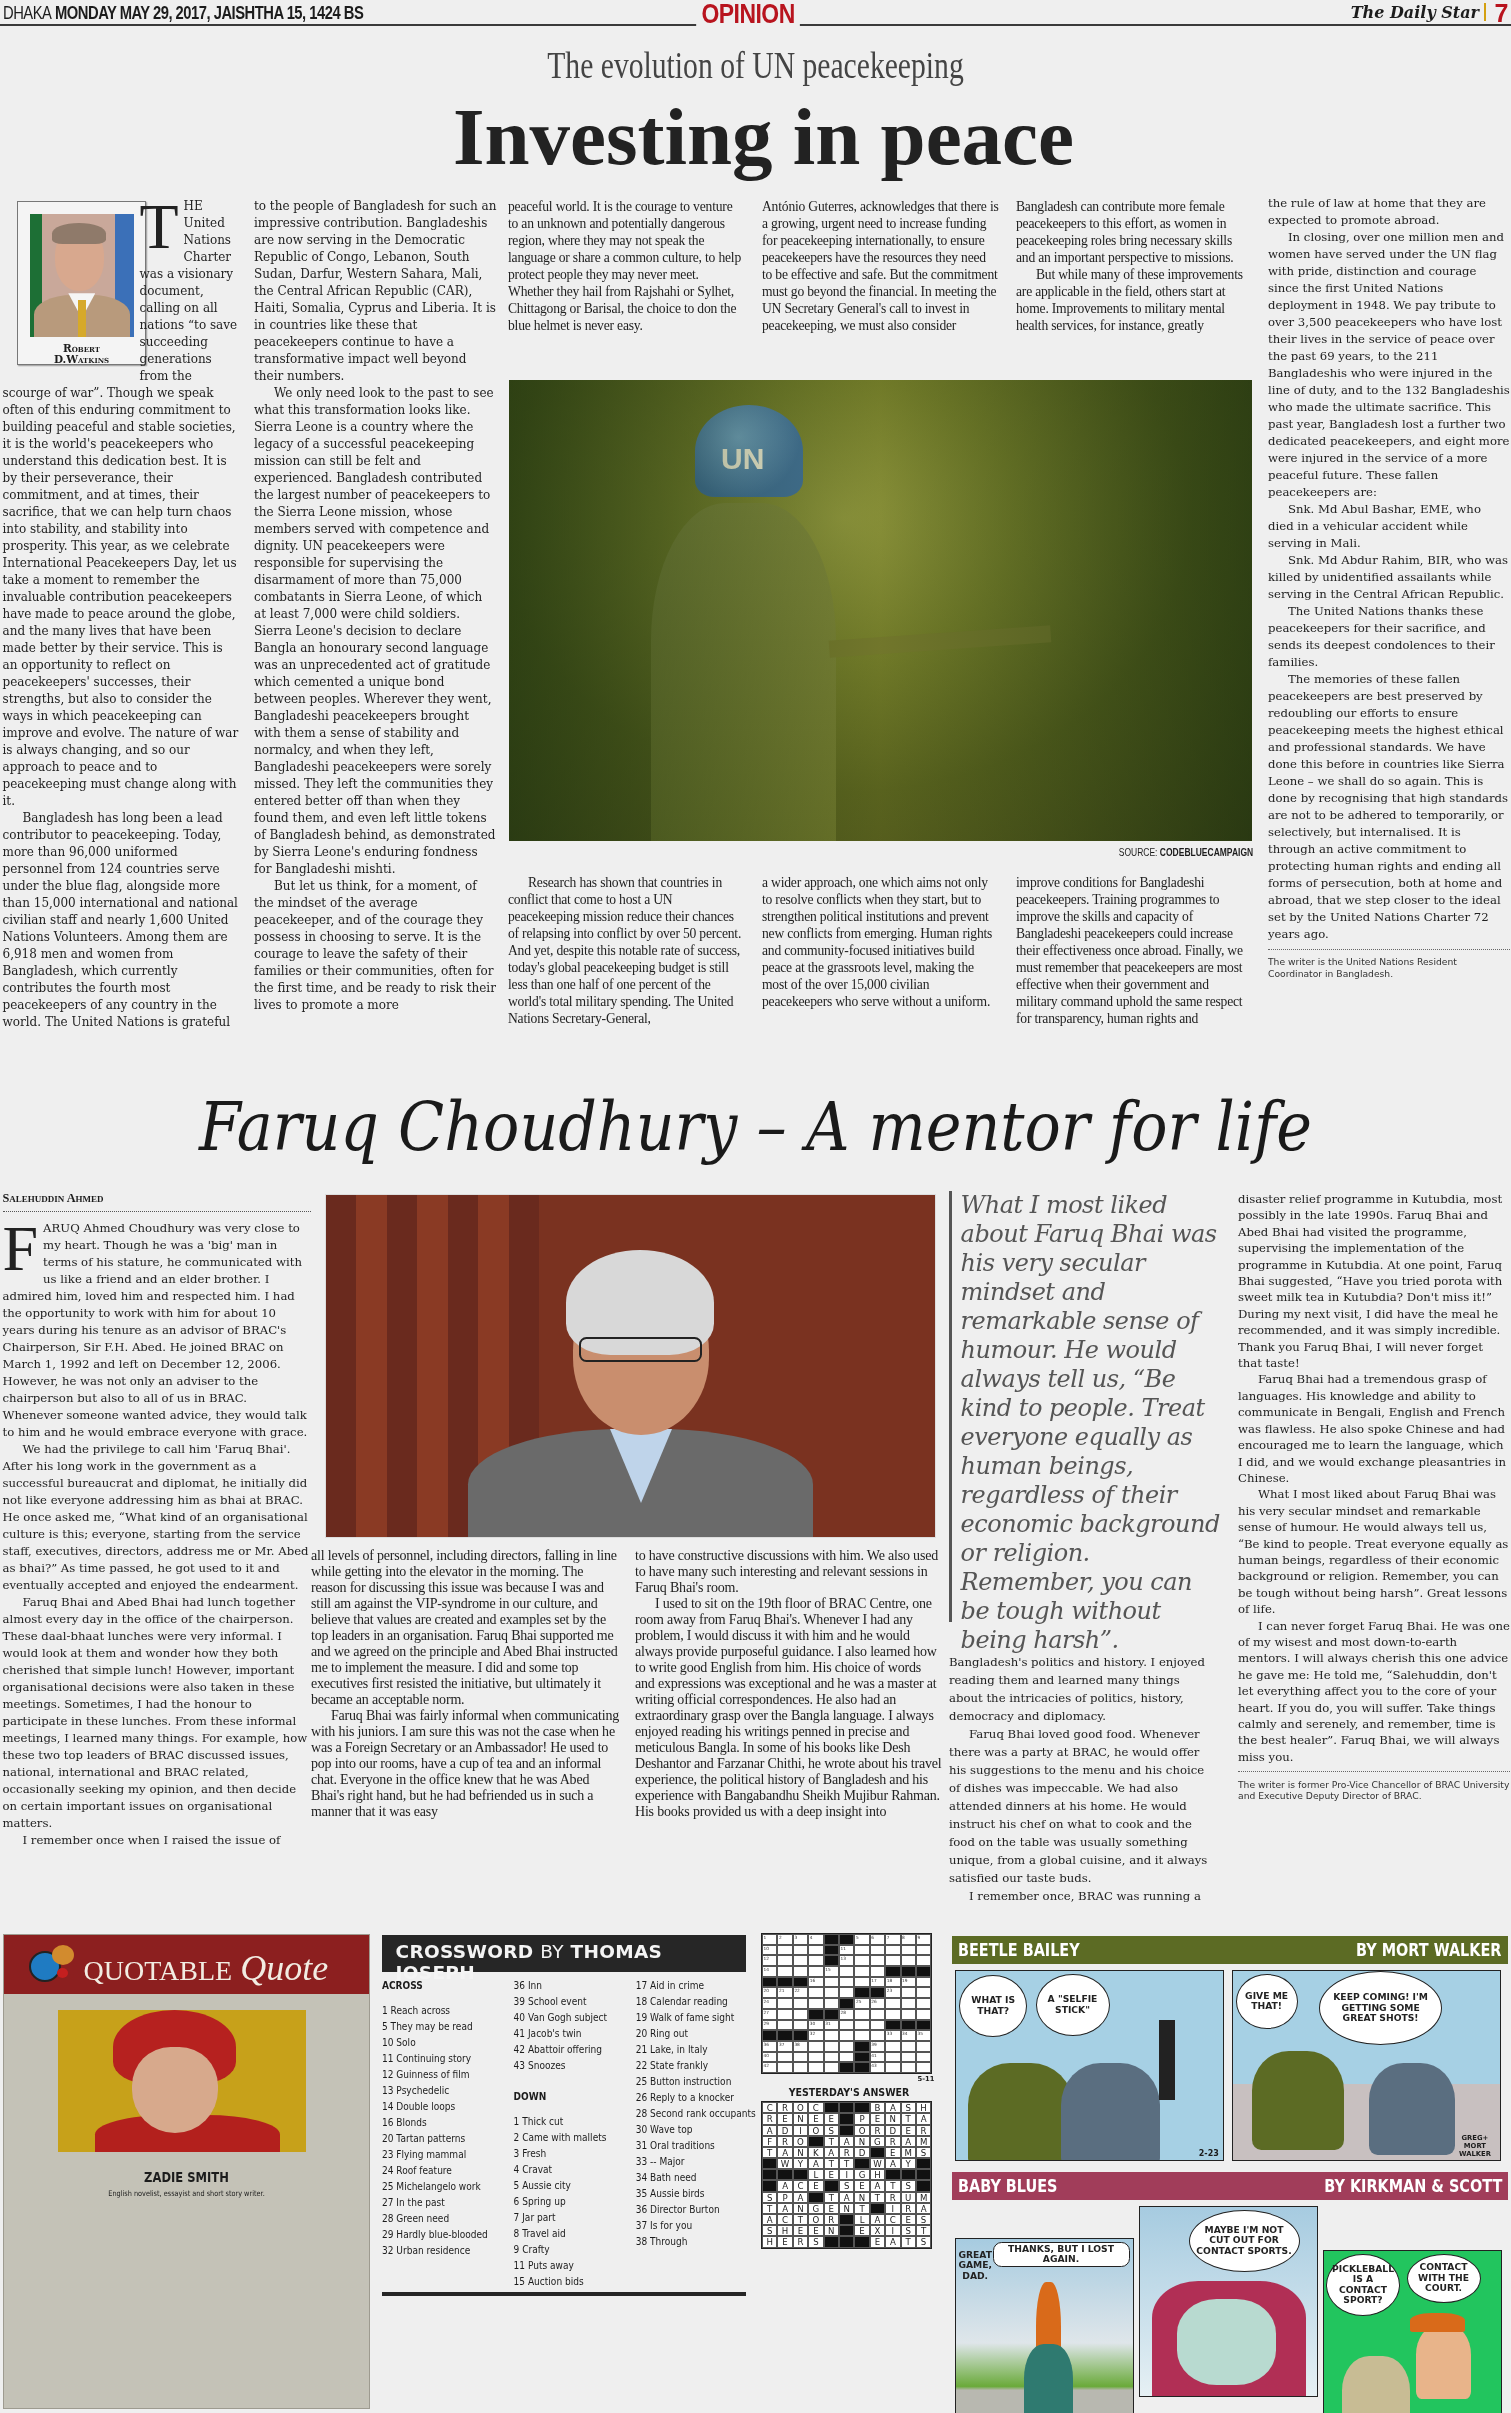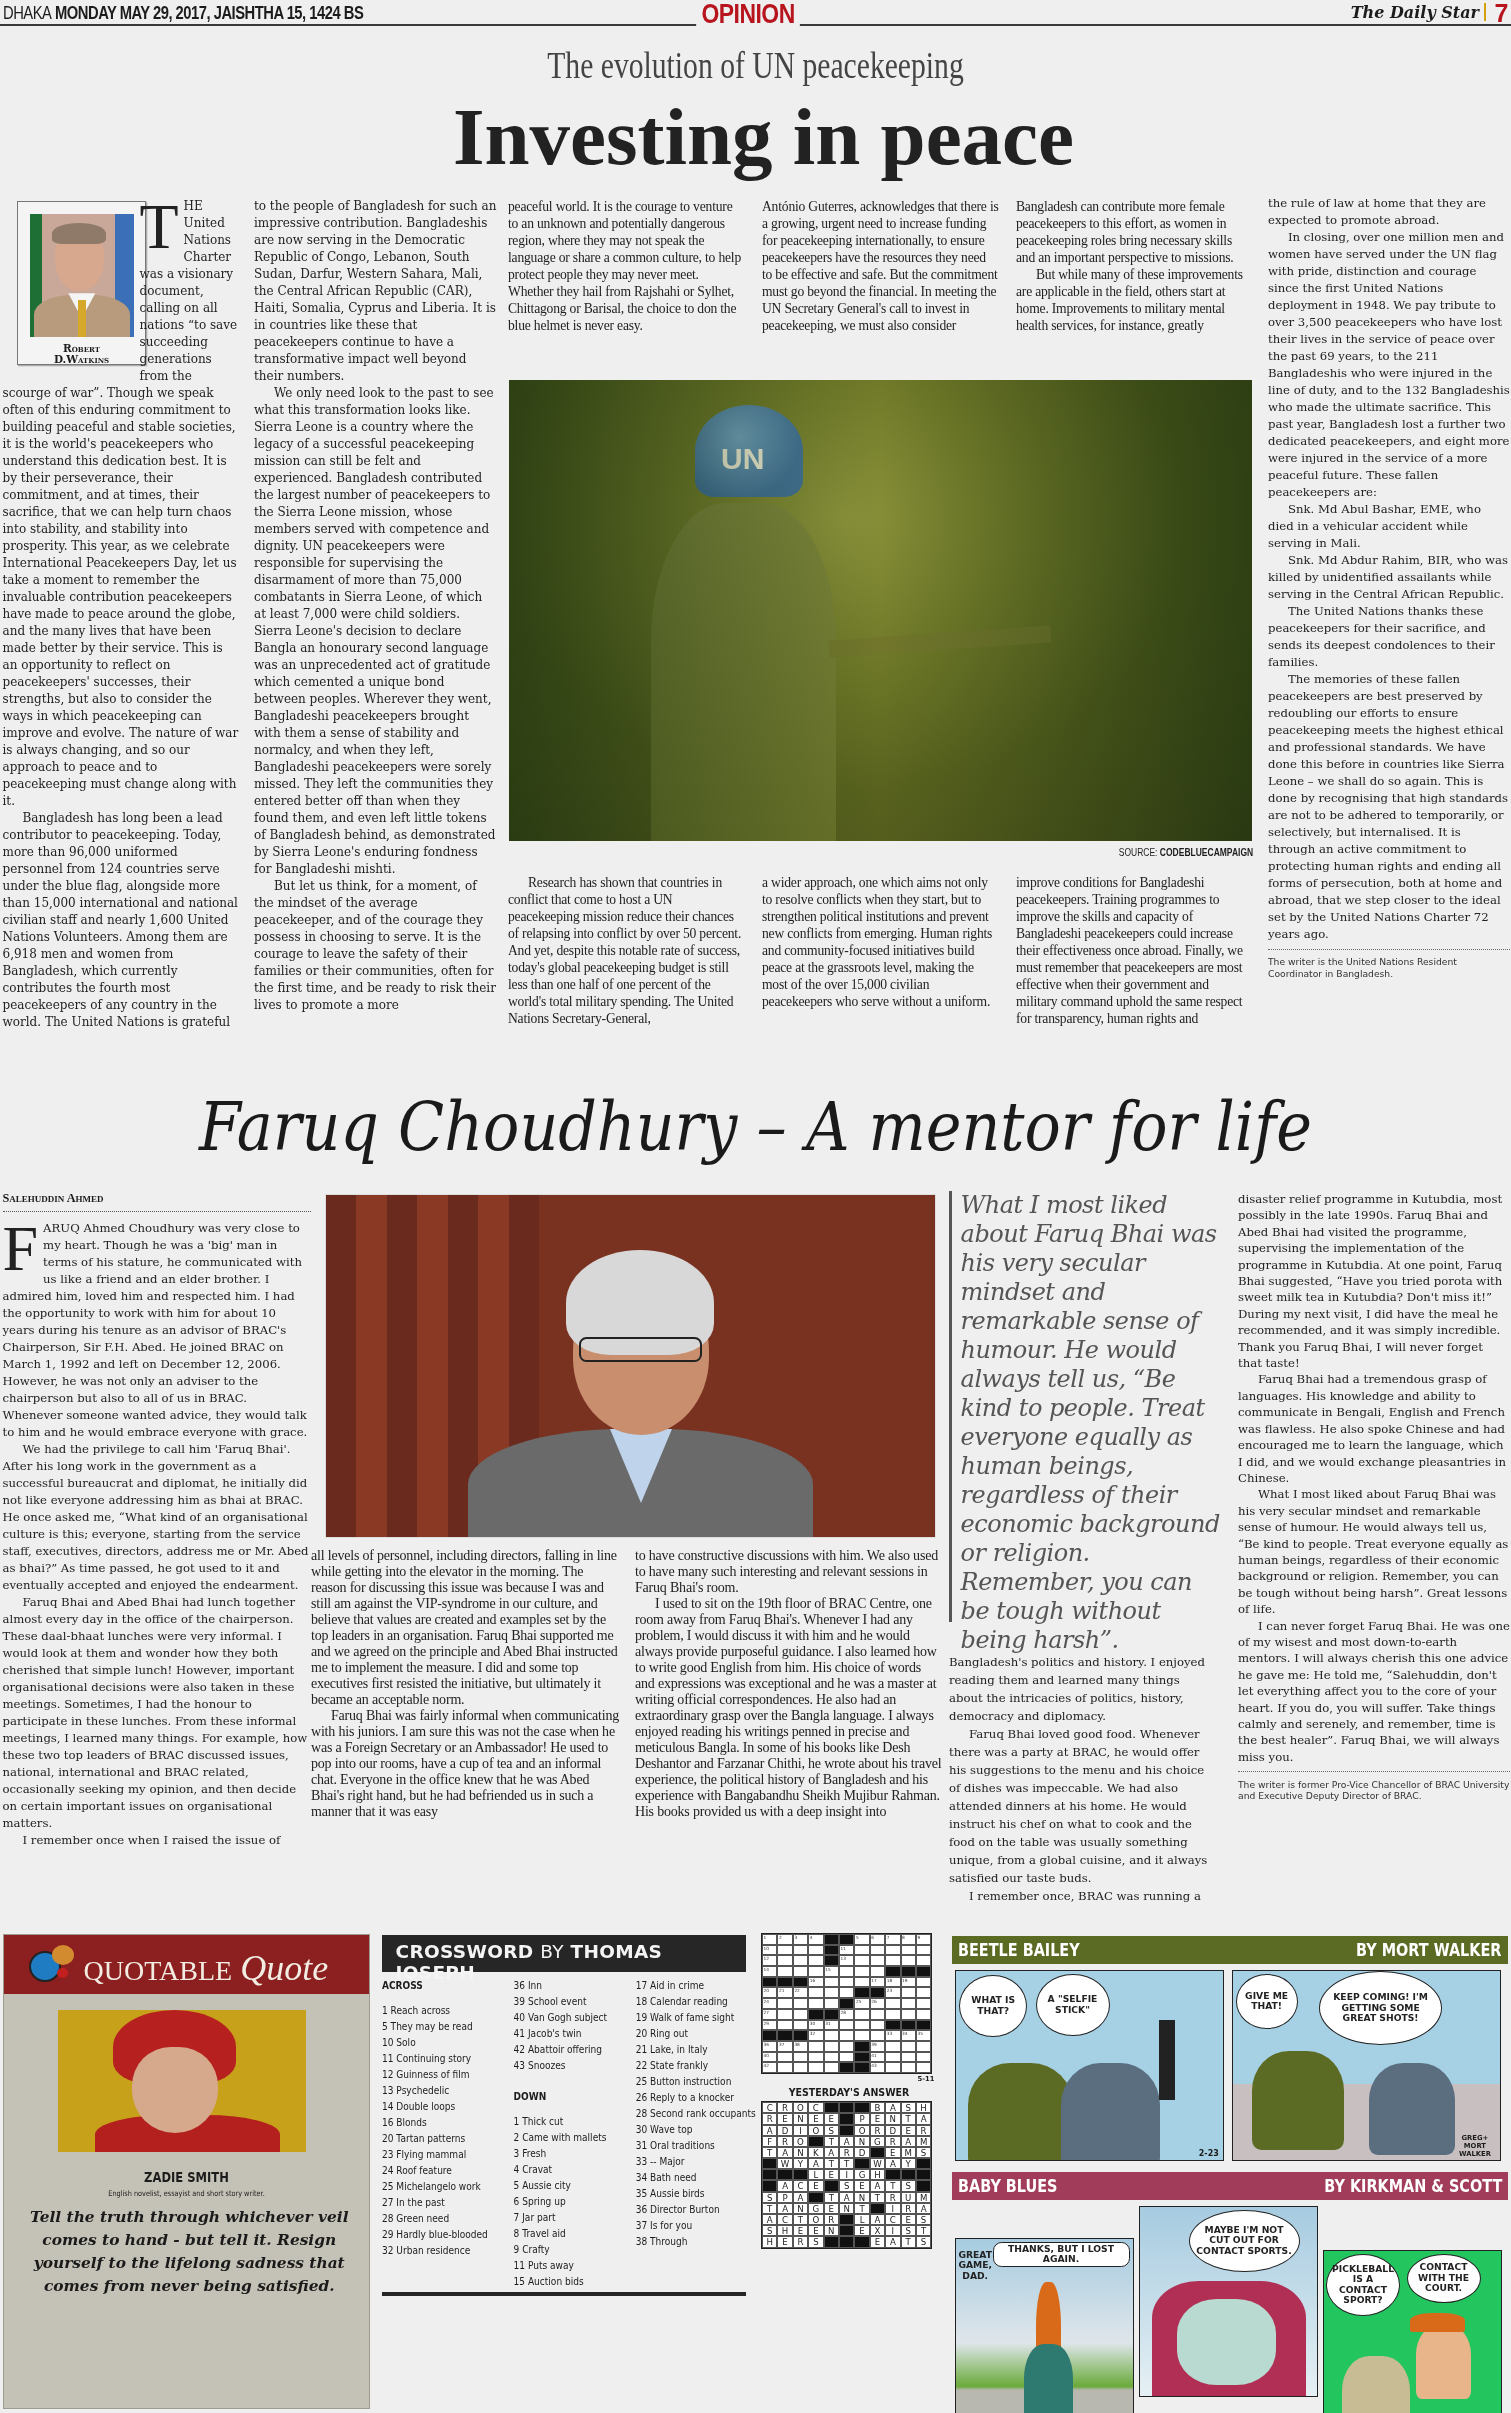--- a/index.html
+++ b/index.html
@@ -252,21 +252,20 @@
       </div>
     <div class="title"><span class="small">QUOTABLE</span> <span class="big">Quote</span></div>
   </div>
   <div class="quote-photo">
     <div class="coat"></div>
       <div class="turban"></div>
       <div class="face"></div>
   </div>
   <div class="quote-name">ZADIE SMITH</div>
   <div class="quote-desc">English novelist, essayist and short story writer.</div>
-  <div class="quote-text">Tell the truth through whichever veil comes to hand - but tell it. Resign yourself to the lifelong sadness that comes from never being satisfied.</div>
 </div>
 
 <div class="xw">
   <div class="xw-head">
     <span>CROSSWORD</span> <span class="by">BY</span> <span>THOMAS JOSEPH</span>
   </div>
   <div class="xw-clues" id="xw-clues">
     <div class="xw-col" id="xw-c1" style="left:0; width:142px;">
         <div class="h">ACROSS</div>
         <div>1 Reach across</div>

